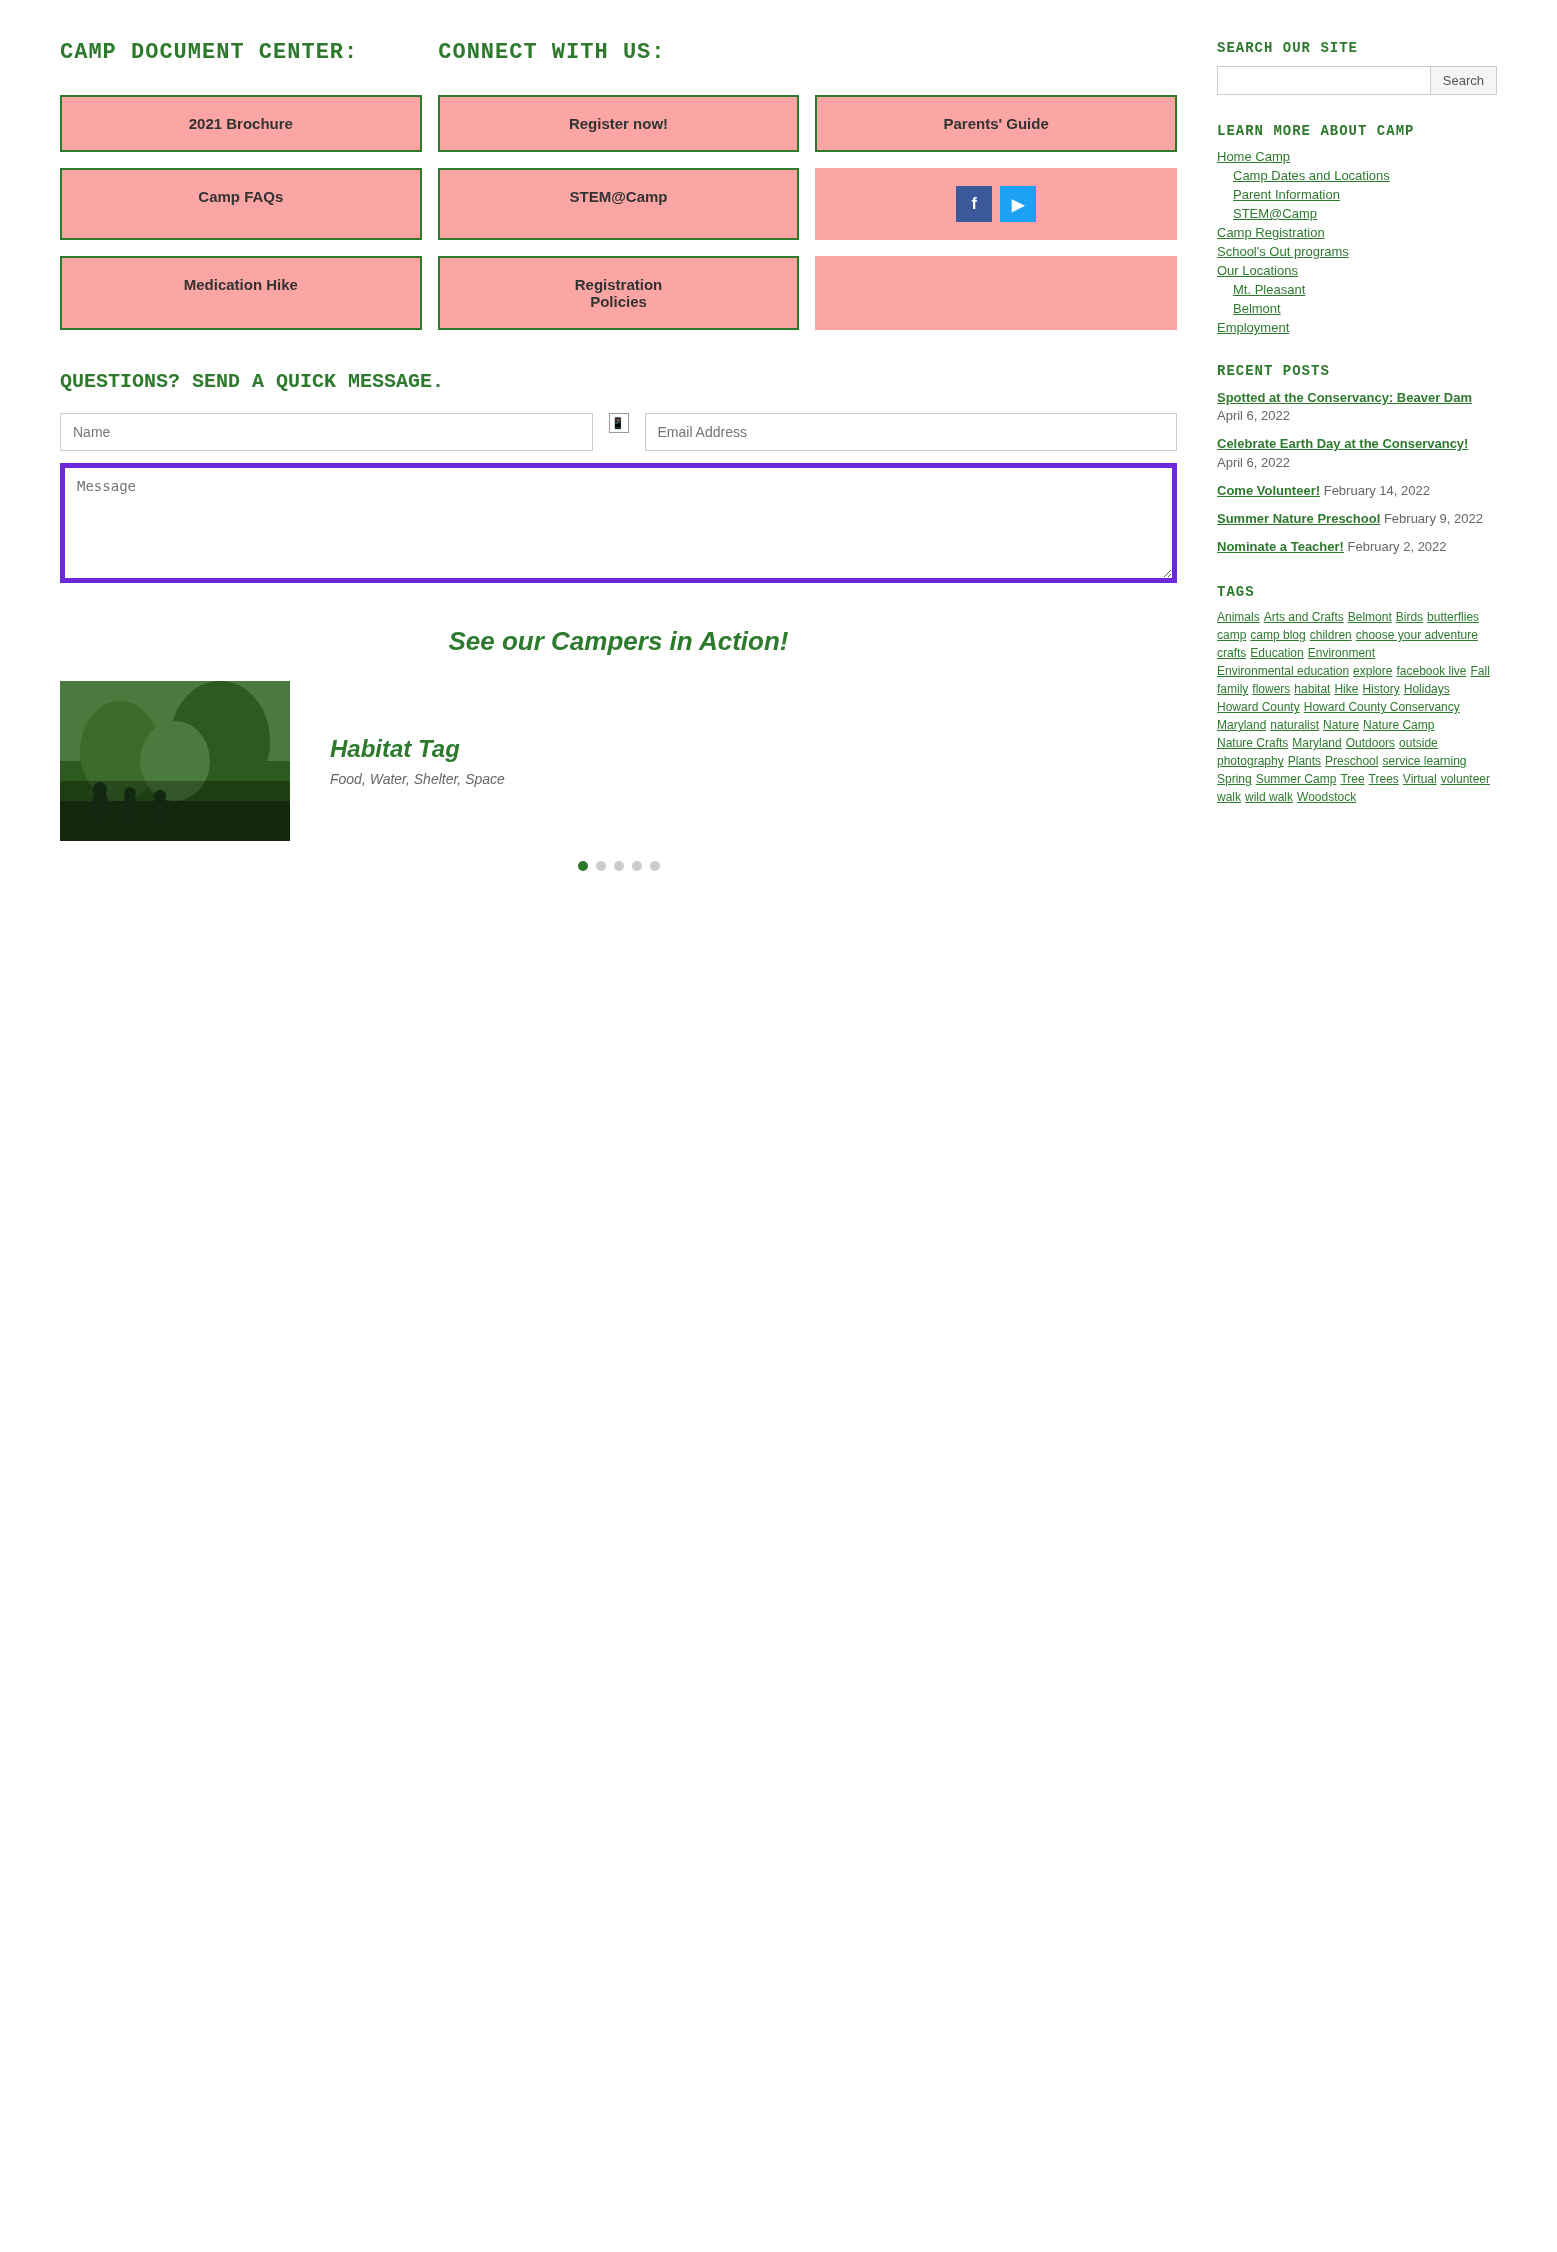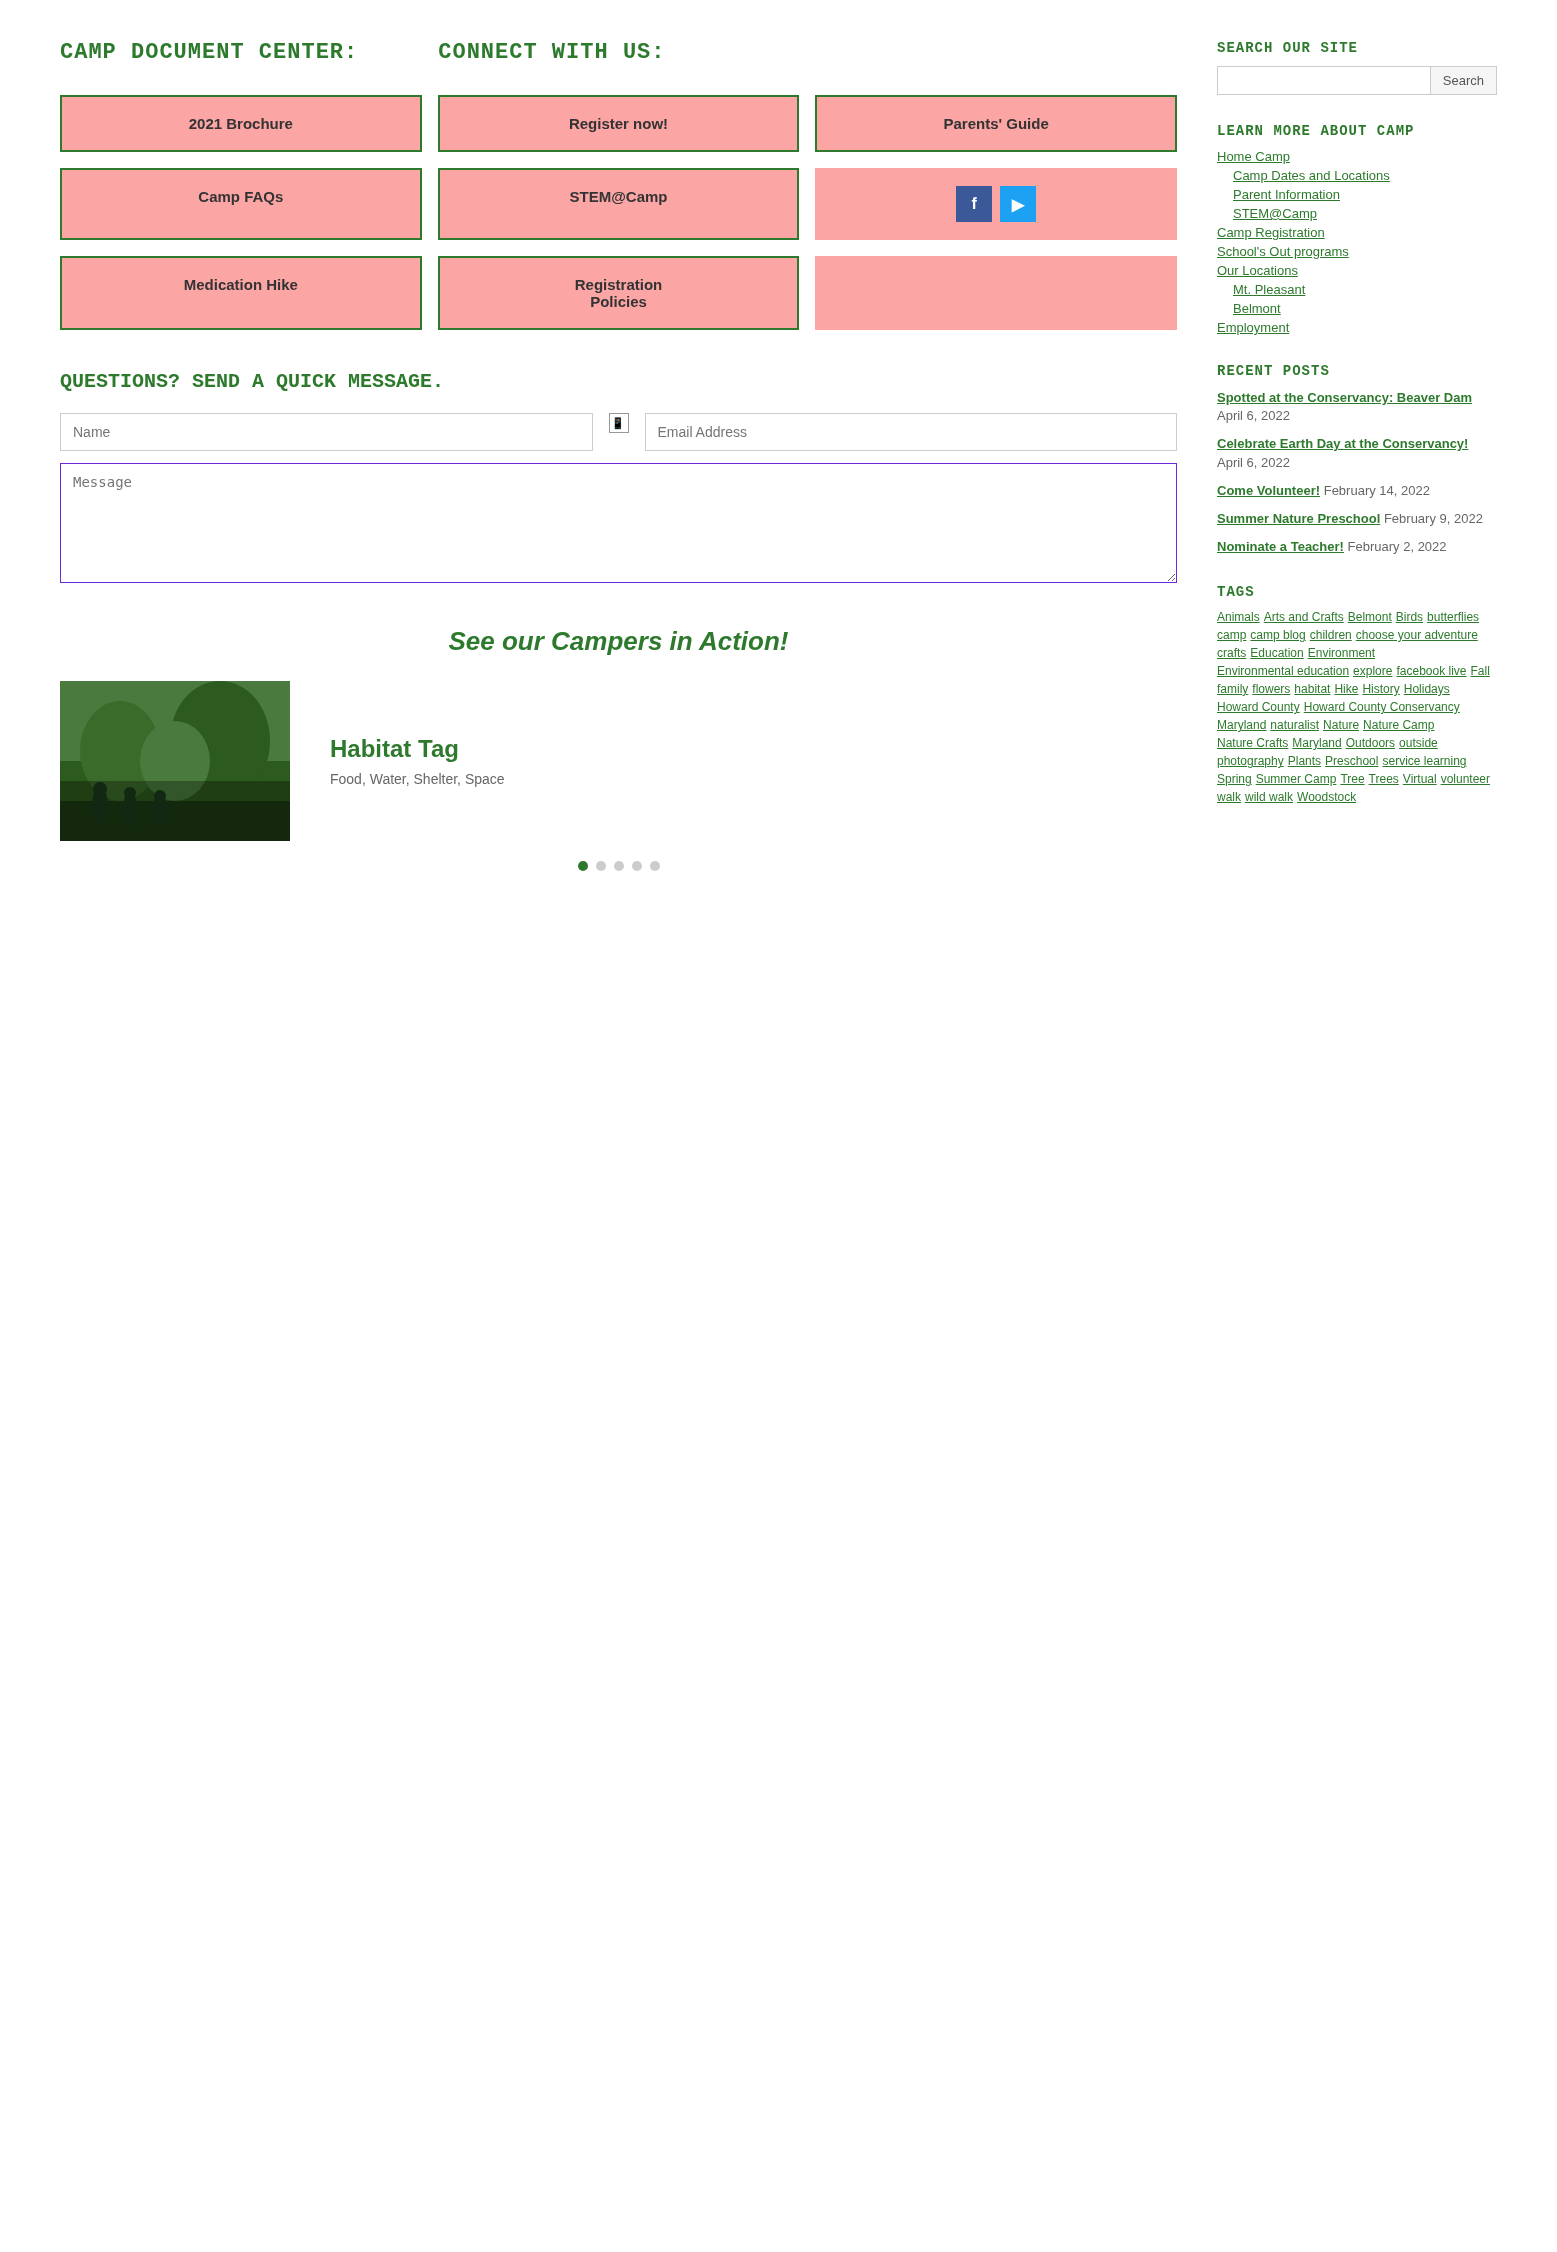--- a/index.html
+++ b/index.html
@@ -155,21 +155,21 @@
       flex: 1;
       border: 1px solid #ccc;
       padding: 10px 12px;
       font-size: 14px;
       color: #999;
       outline: none;
     }
 
     .form-textarea {
       width: 100%;
-      border: 1px solid #6d28d9;
+      border: 5px solid #6d28d9;
       padding: 10px 12px;
       font-size: 14px;
       height: 120px;
       resize: vertical;
       outline: none;
     }
 
     .captcha-row {
       display: flex;
       align-items: center;
@@ -210,20 +210,21 @@
       color: #2d7a2d;
       font-style: italic;
       margin-bottom: 24px;
     }
 
     .camper-card {
       display: flex;
       gap: 40px;
       align-items: center;
       text-align: left;
+      font-style: italic;
     }
 
     .camper-image {
       width: 230px;
       height: 160px;
       background: linear-gradient(135deg, #4a7a3d 0%, #2d5a1e 40%, #6b8c4f 70%, #3d6b2d 100%);
       flex-shrink: 0;
       position: relative;
       overflow: hidden;
     }

